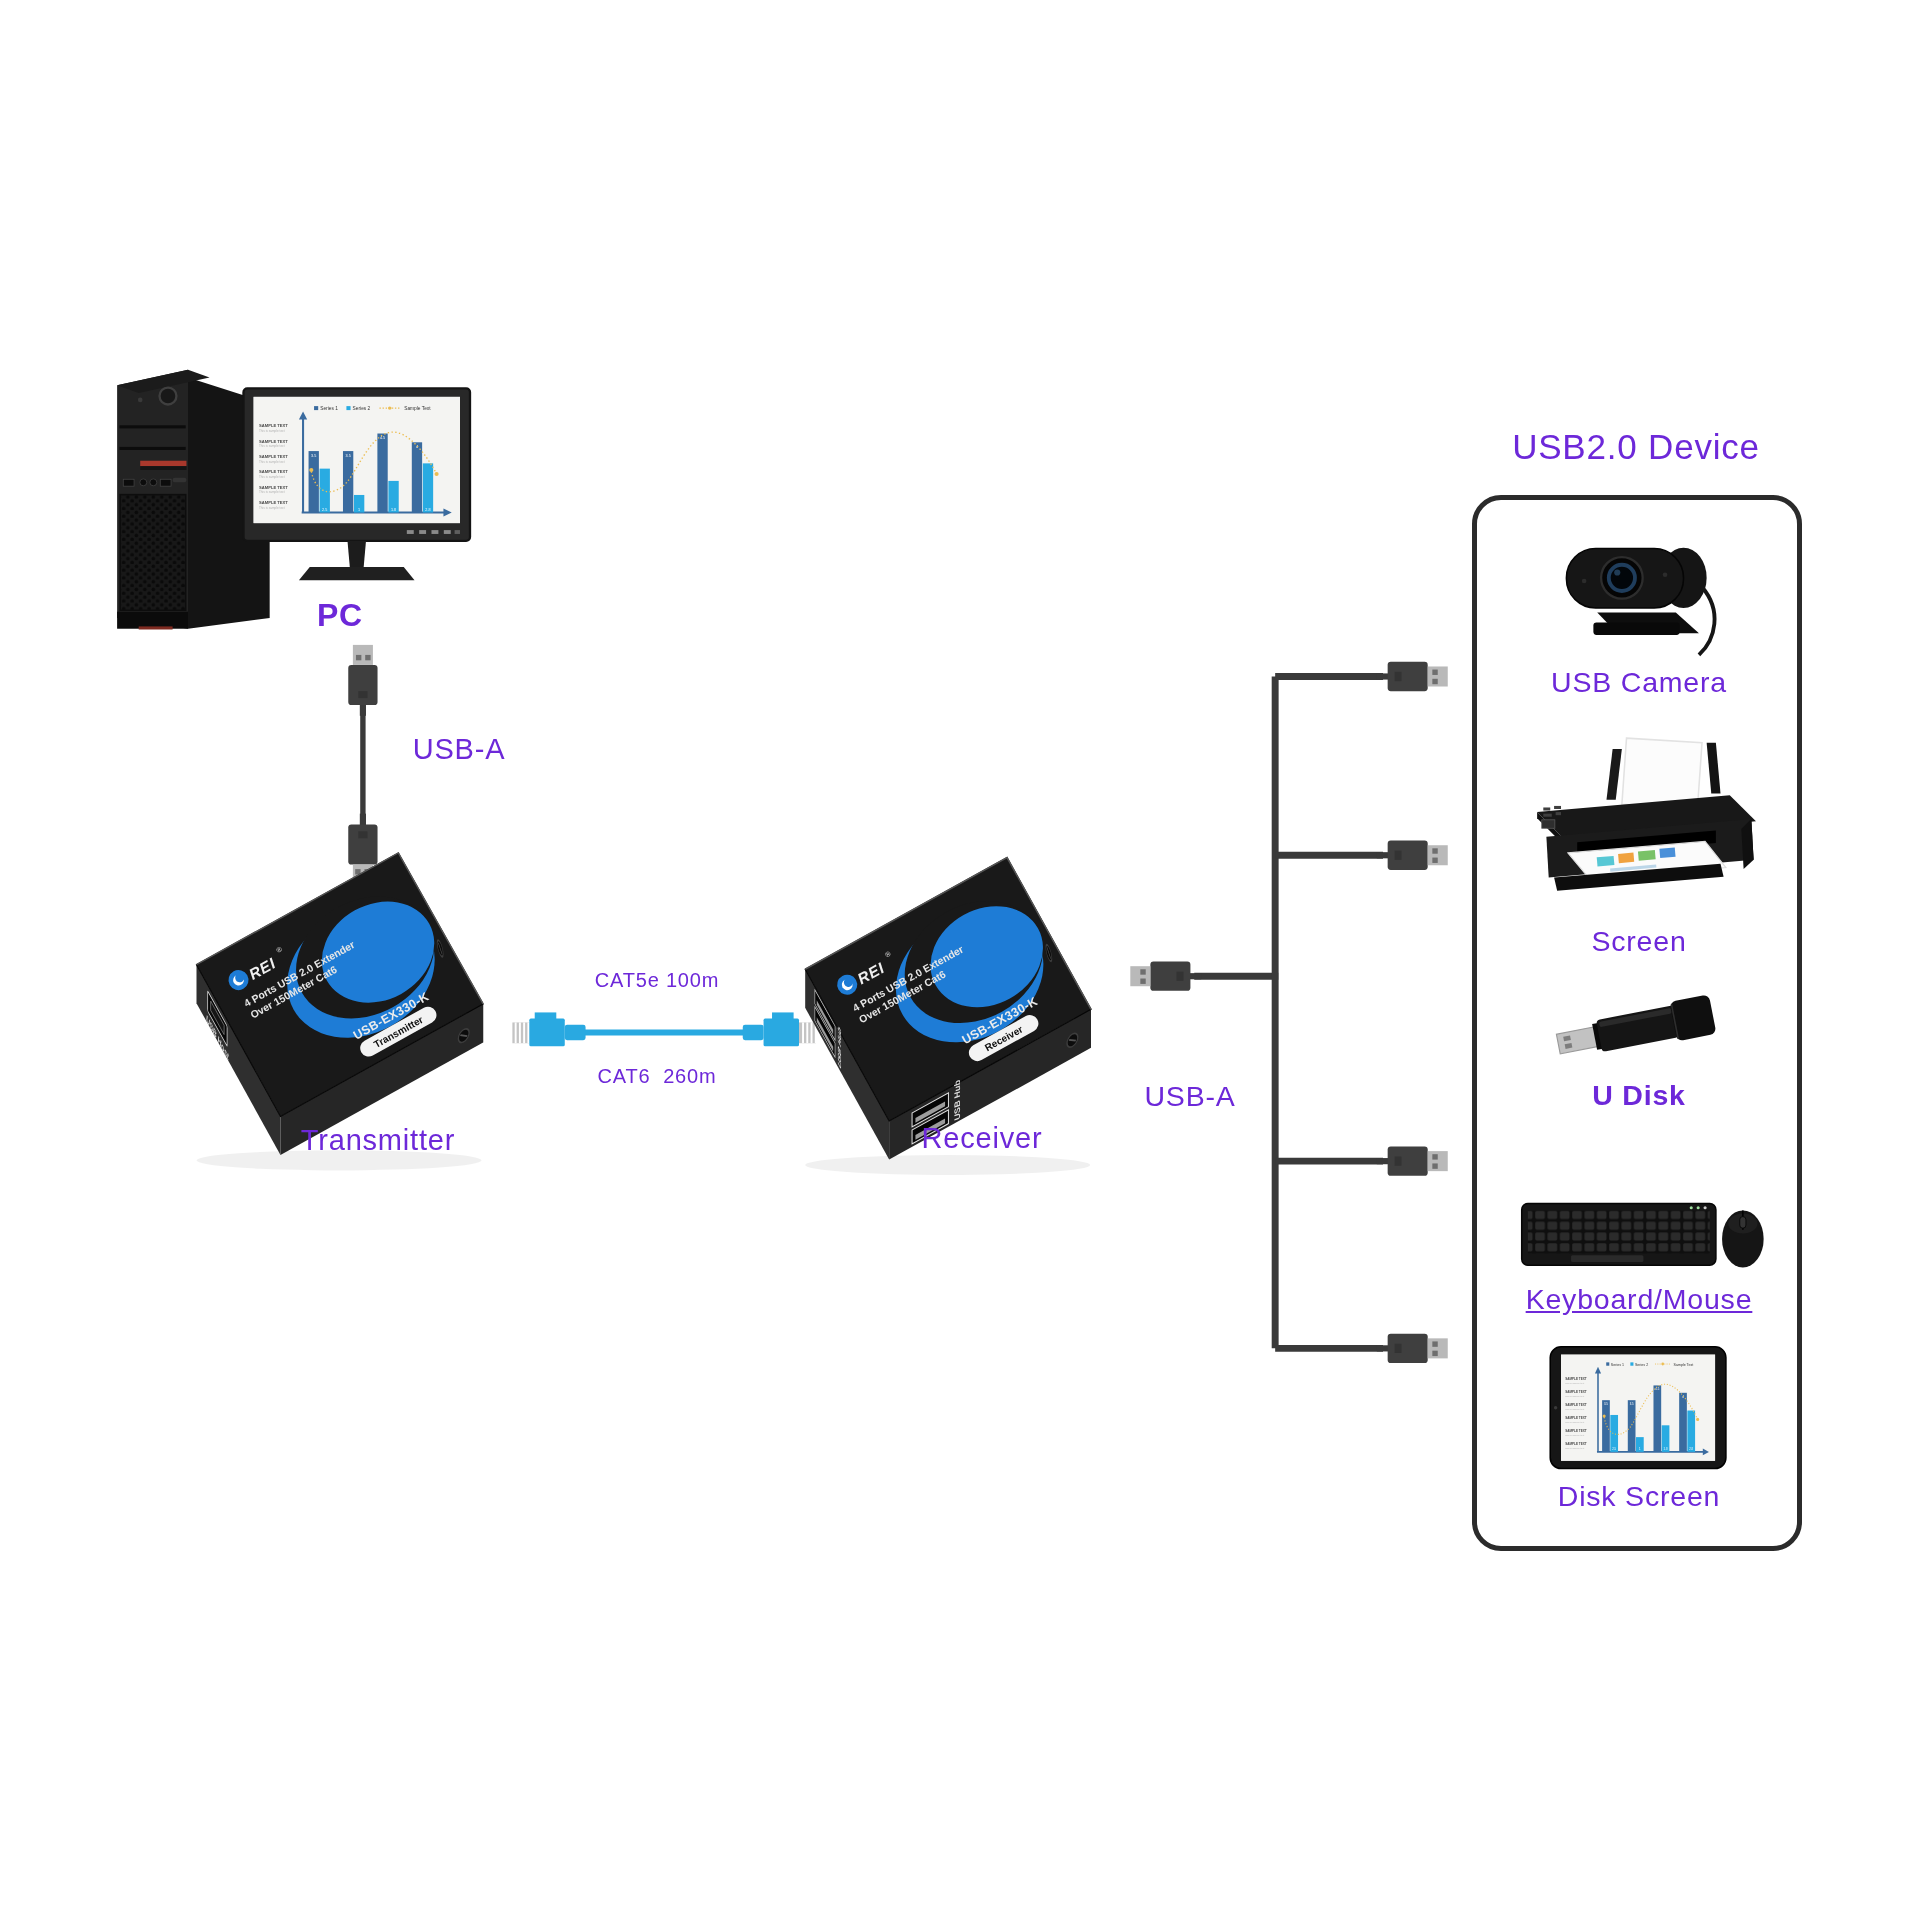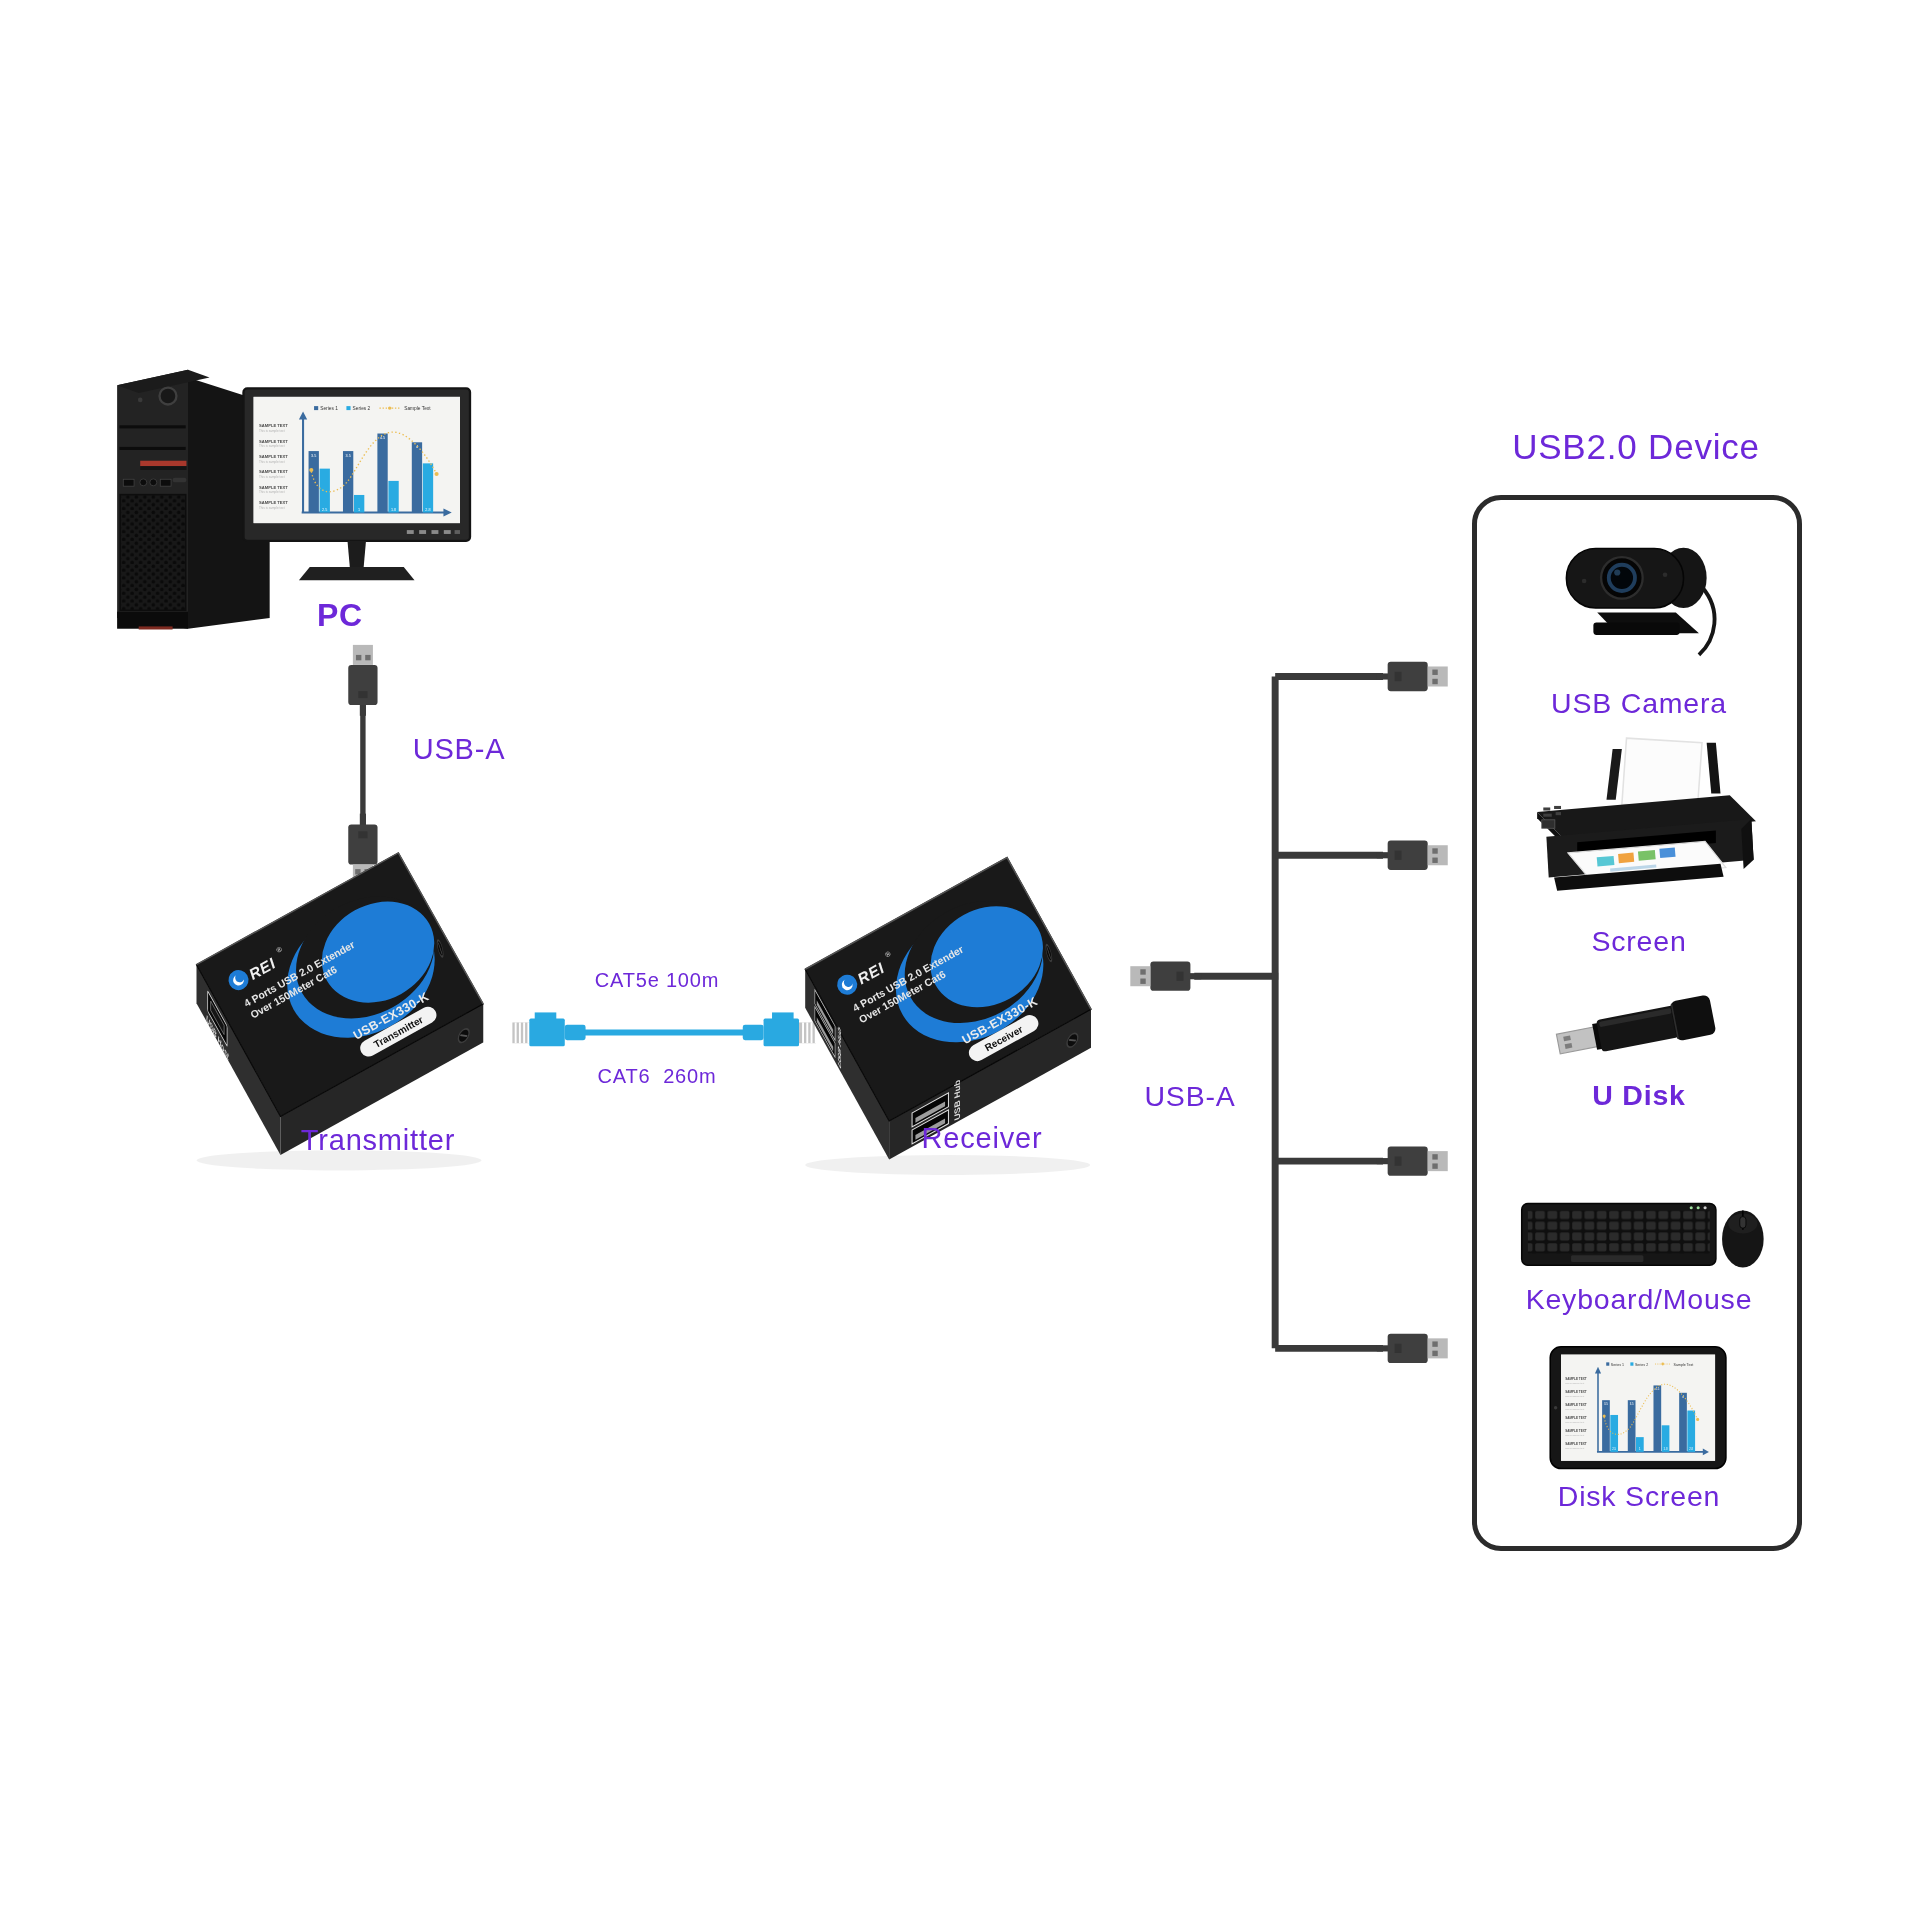--- a/index.html
+++ b/index.html
@@ -346,24 +346,24 @@
   <div class="lbl cap40" style="left:530px;top:969px;width:254px;">CAT5e 100m</div>
 
   <div class="lbl cap40" style="left:530px;top:1065px;width:254px;">CAT6  260m</div>
 
   <div class="lbl cap38" style="left:855px;top:1123px;width:254px;">Receiver</div>
 
   <div class="lbl cap37" style="left:1113px;top:1081px;width:154px;">USB-A</div>
 
   <div class="lbl title" style="left:1447px;top:428px;width:378px;">USB2.0 Device</div>
 
-  <div class="lbl cap37" style="left:1512px;top:667px;width:254px;margin-top:21px;">USB Camera</div>
+  <div class="lbl cap37" style="left:1512px;top:667px;width:254px;">USB Camera</div>
 
   <div class="lbl cap37" style="left:1512px;top:926px;width:254px;">Screen</div>
 
   <div class="lbl cap37" style="left:1512px;top:1080px;width:254px;font-weight:bold;">U Disk</div>
 
-  <div class="lbl cap37" style="left:1512px;top:1284px;width:254px;">Keyboard/Mouse</div>
+  <div class="lbl cap37" style="left:1512px;top:1284px;width:254px;text-decoration:underline;">Keyboard/Mouse</div>
 
   <div class="lbl cap37" style="left:1512px;top:1481px;width:254px;">Disk Screen</div>
 
 </div>
 
 
 </body></html>

